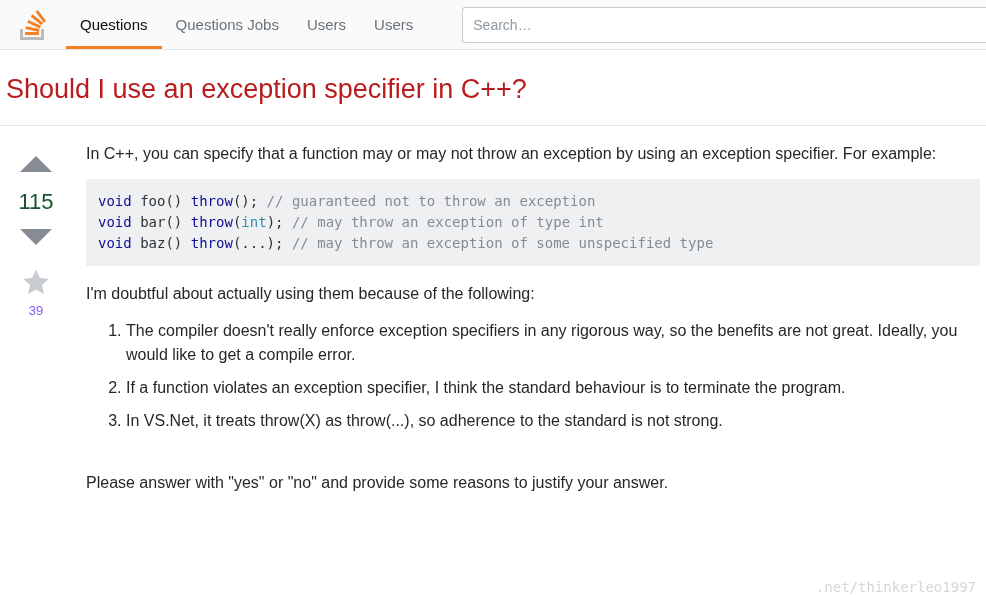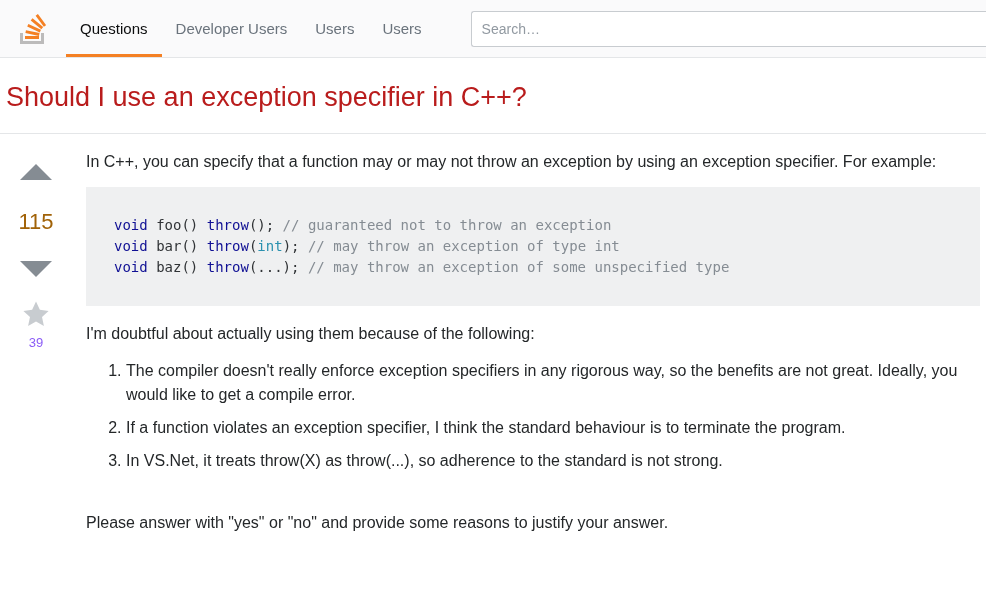--- a/index.html
+++ b/index.html
@@ -6,21 +6,21 @@
 body {
   font-family: Arial, "Helvetica Neue", Helvetica, sans-serif;
   color: #242729;
   background: #fff;
   width: 986px;
   font-size: 15px;
 }
 .topbar {
   display: flex;
   align-items: center;
-  height: 58px;
+  height: 50px;
   border-bottom: 1px solid #e4e6e8;
   background: #fafafb;
   padding-left: 20px;
 }
 .logo {
   margin-right: 20px;
   display: flex;
   align-items: center;
 }
 .nav {
@@ -78,22 +78,22 @@
   align-items: center;
   color: #848d95;
   padding-top: 4px;
   flex-shrink: 0;
 }
 .vote-arrow {
   cursor: pointer;
 }
 .vote-count {
   font-size: 22px;
-  color: #a16207;
-  margin: 16px 0;
+  color: #14532d;
+  margin: 4px 0;
 }
 .star-wrap {
   margin-top: 10px;
   display: flex;
   flex-direction: column;
   align-items: center;
 }
 .fav-count {
   font-size: 13px;
   color: #8b5cf6;
@@ -102,21 +102,21 @@
 .post-body {
   flex: 1;
   padding-left: 20px;
   font-size: 16px;
   line-height: 1.45;
   color: #242729;
 }
 .post-body p { margin-bottom: 14px; }
 pre.code-block {
   background: #eff0f1;
-  padding: 28px;
+  padding: 12px;
   font-family: Consolas, Menlo, Monaco, "Lucida Console", monospace;
   font-size: 14px;
   line-height: 1.5;
   overflow-x: auto;
   margin-bottom: 16px;
   white-space: pre;
 }
 .kw { color: #101094; }
 .typ { color: #2b91af; }
 .com { color: #858c93; }
@@ -149,21 +149,21 @@
     <svg width="26" height="30" viewBox="0 0 26 30">
       <path d="M21 27v-8h3v11H0V19h3v8h18z" fill="#BCBBBB"></path>
       <path d="M5.4 19.1l13.56 2.84.56-2.82L5.96 16.3l-.56 2.8zm1.8-6.5l12.56 5.84 1.2-2.6-12.56-5.84-1.2 2.6zm3.5-6.2l10.66 8.86 1.8-2.16L12.5 4.24l-1.8 2.16zM17.9 0l-2.3 1.72 8.26 11.14 2.3-1.72L17.9 0zM5 25h14v-3H5v3z" fill="#F48024"></path>
     </svg>
   </div>
   <div class="nav">
     <div class="nav-item active">
           <span>Questions</span>
         </div>
     <div class="nav-item">
-          <span>Developer Users</span>
+          <span>Questions Jobs</span>
         </div>
     <div class="nav-item">
           <span>Users</span>
         </div>
     <div class="nav-item">
           <span>Users</span>
         </div>
   </div>
   <div class="search-wrap">
     <input class="search-input" type="text" placeholder="Search…" style="">
@@ -210,14 +210,15 @@
       <li>In VS.Net, it treats throw(X) as throw(...), so adherence to the standard is not strong.</li>
     </ol>
 
     <p>
       <br>
       <span>Please answer with "yes" or "no" and provide some reasons to justify your answer.</span>
     </p>
   </div>
 </div>
 
+<div class="watermark">.net/thinkerleo1997</div>
 
 </div>
 
 </body></html>

